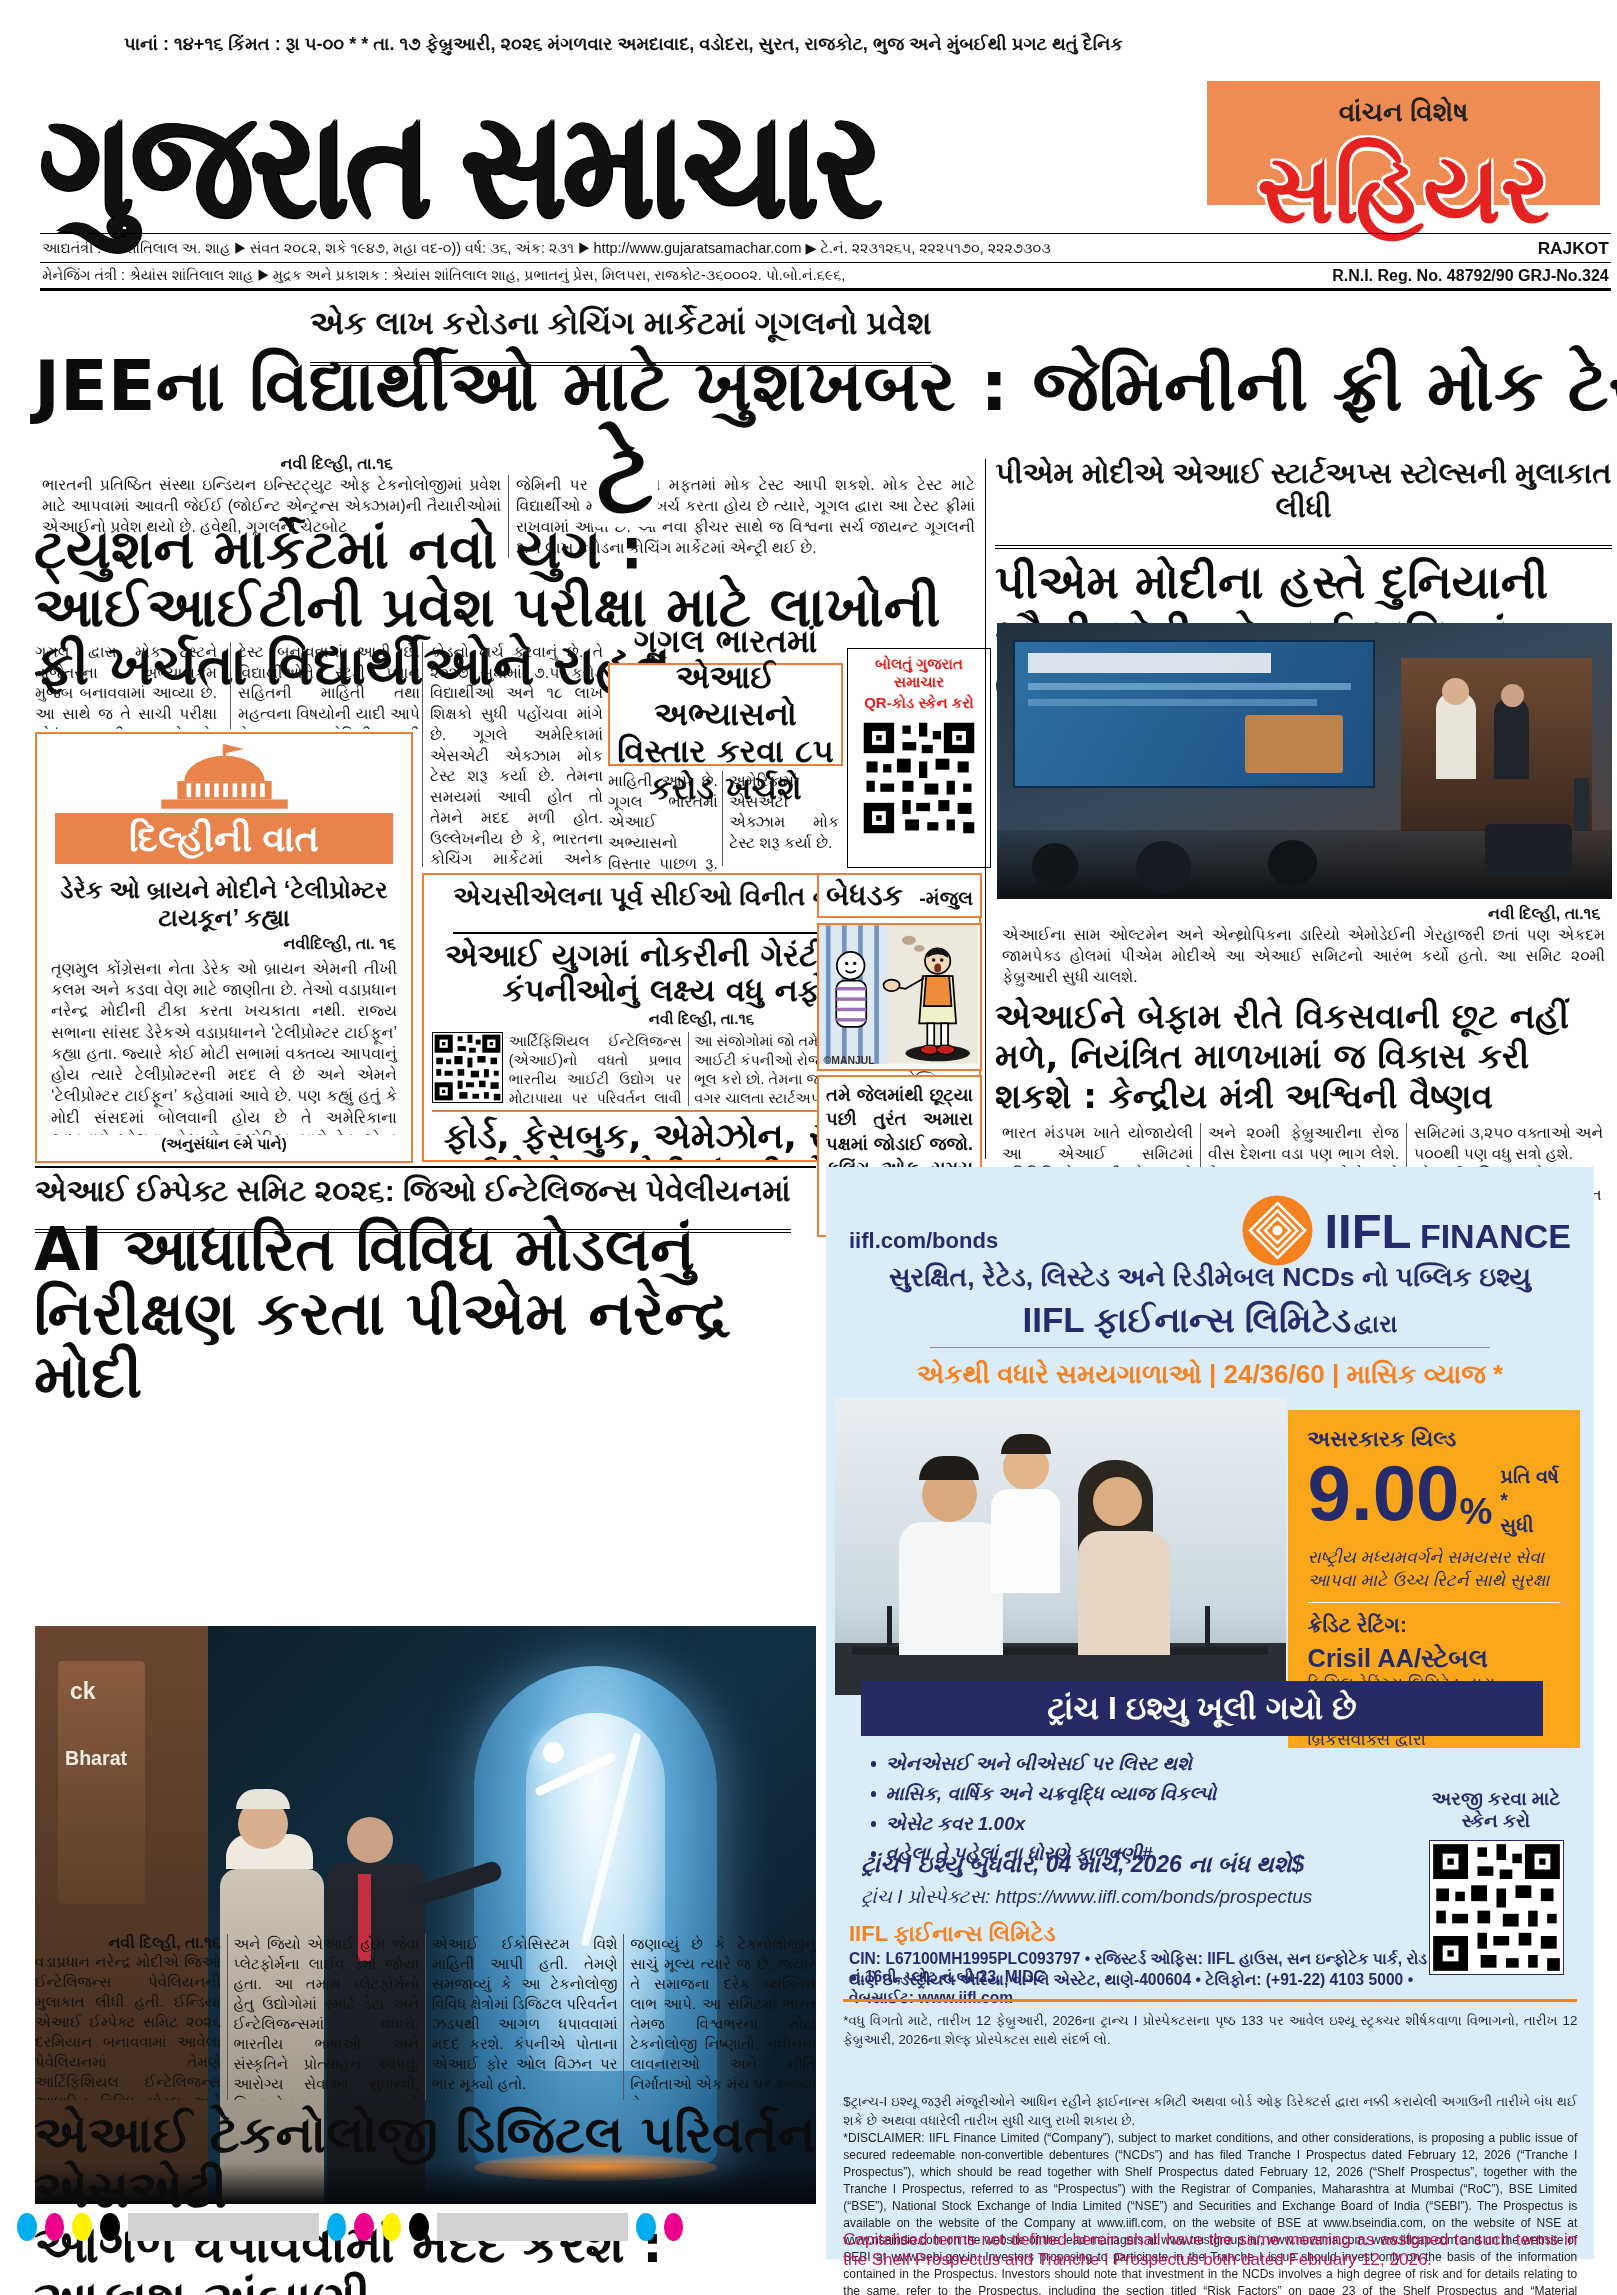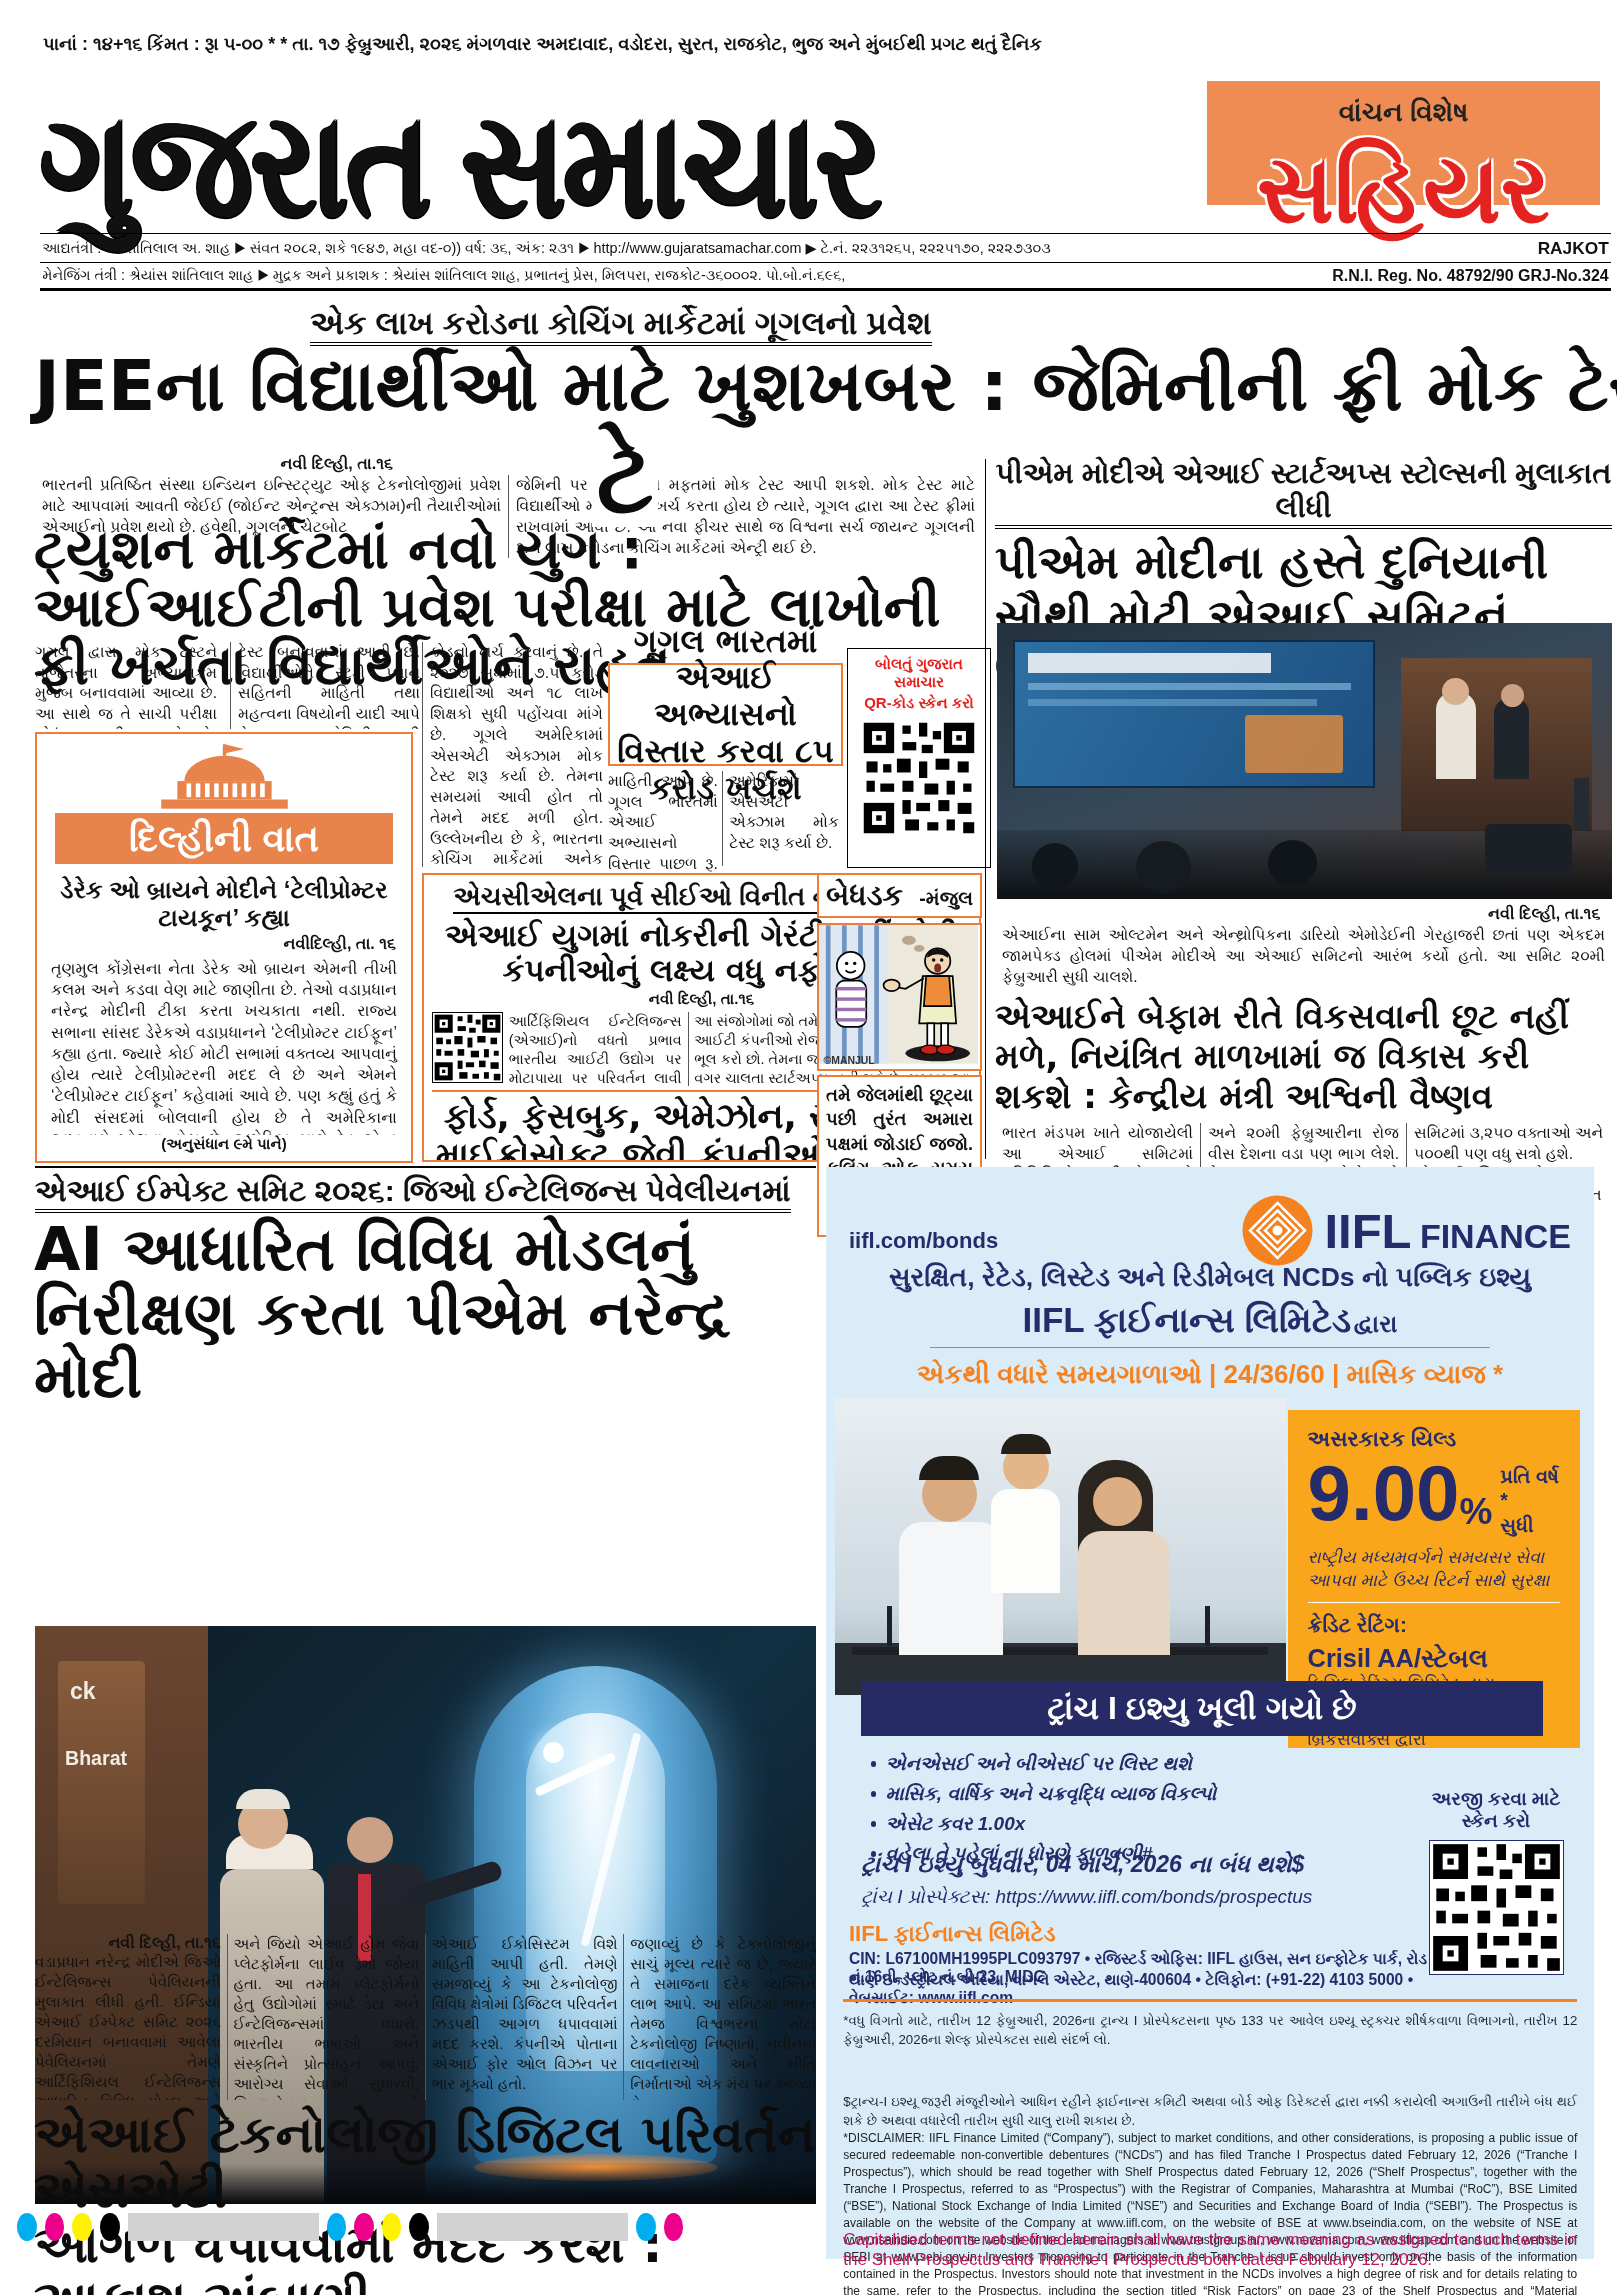--- a/index.html
+++ b/index.html
@@ -3,21 +3,21 @@
 <meta charset="utf-8">
 <style>
   html,body{margin:0;padding:0;background:#888;}
   #page{position:relative;width:1617px;height:2295px;background:#fff;overflow:hidden;
         font-family:"Liberation Sans", sans-serif;color:#111;}
   .abs{position:absolute;}
   .bold{font-weight:bold;}
   .just{text-align:justify;}
   .body-txt{font-size:15.6px;line-height:1.33;text-align:justify;}
   .dateline{font-weight:bold;font-size:16px;}
-  .kicker{font-weight:bold;border-bottom:4px double #000;padding-bottom:0;display:inline-block;}
+  .kicker{font-weight:bold;border-bottom:4px double #000;padding-bottom:20px;display:inline-block;}
   .colset{display:flex;}
   .colset > div{flex:1;padding:0 7px;}
   .colset > div + div{border-left:1.2px solid #555;}
   .obox{border:2.9px solid #ef7d3a;background:#fff;}
   h1,h2,h3,h4{margin:0;font-family:"DejaVu Sans", sans-serif;}
   .hl{font-weight:900;color:#0c0c0c;}
   
   .masthead-title{font-weight:900;font-size:130px;line-height:1;letter-spacing:-3.5px;white-space:nowrap;
      transform:scaleY(1.12);transform-origin:top left;
      text-shadow:1.7px 0 #000,-1.2px 0 #000,0 1.2px #000;}
@@ -82,21 +82,21 @@
         <rect x="8" y="8" width="10" height="10" fill="#fff"></rect>
           <rect x="66" y="8" width="10" height="10" fill="#fff"></rect>
           <rect x="8" y="66" width="10" height="10" fill="#fff"></rect>
         <rect x="11" y="11" width="4" height="4" fill="#000"></rect>
           <rect x="69" y="11" width="4" height="4" fill="#000"></rect>
           <rect x="11" y="69" width="4" height="4" fill="#000"></rect>
       </g>
     </defs>
   </svg>
 
-  <div class="abs bold" style="left:43px;top:34px;width:1161px;font-size:18px;">પાનાં : ૧૪+૧૬  કિંમત : રૂા ૫-૦૦ * *  તા. ૧૭ ફેબ્રુઆરી, ૨૦૨૬ મંગળવાર    અમદાવાદ, વડોદરા, સુરત, રાજકોટ, ભુજ અને મુંબઈથી પ્રગટ થતું દૈનિક</div>
+  <div class="abs bold" style="left:43px;top:34px;width:1161px;font-size:18px;text-align:center;">પાનાં : ૧૪+૧૬  કિંમત : રૂા ૫-૦૦ * *  તા. ૧૭ ફેબ્રુઆરી, ૨૦૨૬ મંગળવાર    અમદાવાદ, વડોદરા, સુરત, રાજકોટ, ભુજ અને મુંબઈથી પ્રગટ થતું દૈનિક</div>
 
   <div class="abs masthead-title" style="left:39px;top:92px;width:1161px;">ગુજરાત સમાચાર</div>
 
   <div class="abs" style="left:1207px;top:81px;width:393px;height:194px;">
     <div class="badge abs" style="left:0;top:0;width:393px;height:124px;"></div>
     <div class="abs" style="left:0;top:16px;width:393px;text-align:center;font-size:26.6px;font-weight:bold;color:#222;">વાંચન વિશેષ</div>
     <div class="abs sahiyar" style="left:0;top:61px;width:393px;text-align:center;">સહિયર</div>
   </div>
 
   <div class="abs" style="left:40px;top:233px;width:1571px;border-top:1.7px solid #000;">

